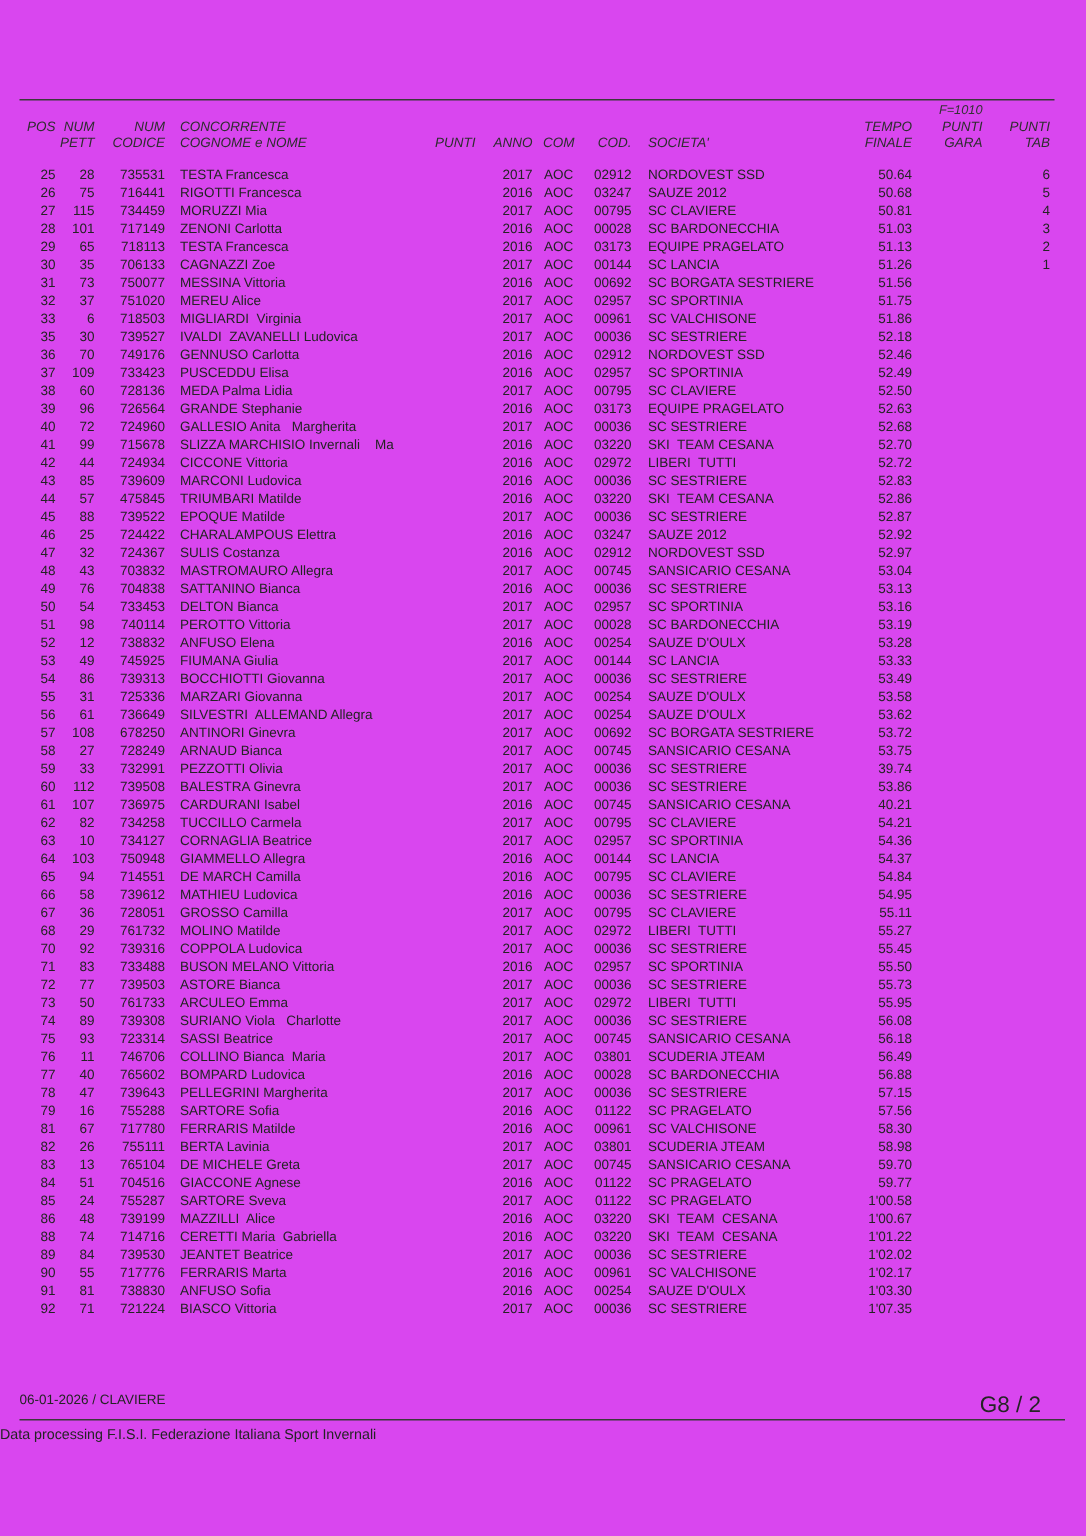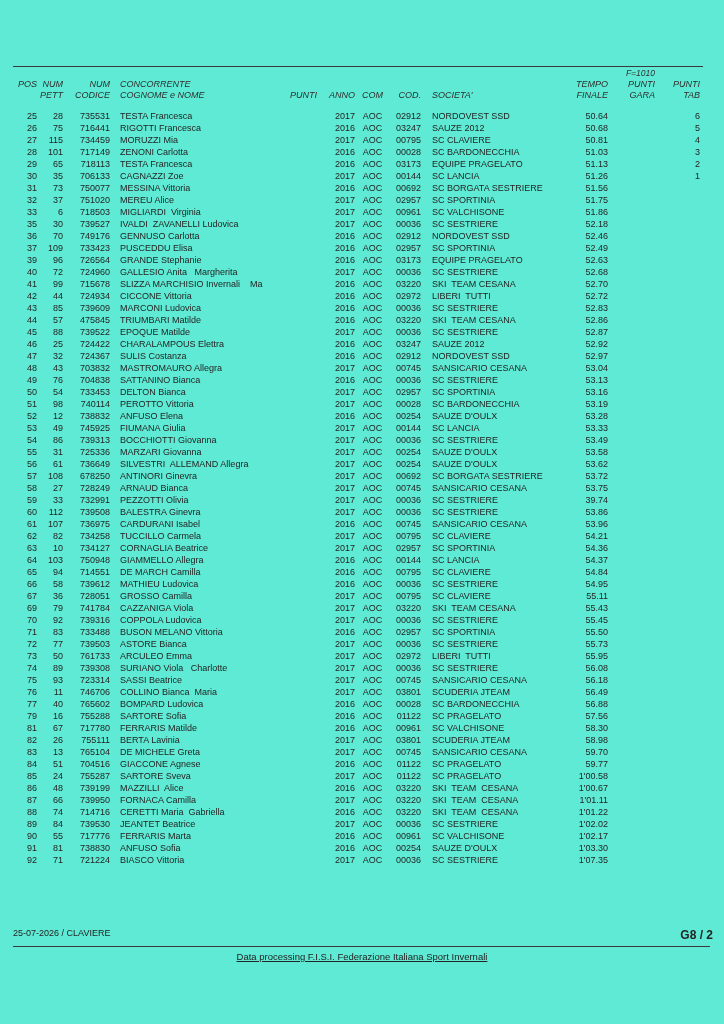--- a/index.html
+++ b/index.html
@@ -1,20 +1,20 @@
 <!DOCTYPE html>
 <html><head>
 <meta charset="utf-8">
 <style>
   html,body{margin:0;padding:0;background:#e8e8e8;}
   .page{
     position:relative;
     width:724px;height:1024px;
     margin:0 auto;
-    background:#5eead4;
+    background:#d946ef;
     font-family:"Liberation Sans", sans-serif;
     color:#222;
     overflow:hidden;
   }
   .topline{position:absolute;left:13px;top:66px;width:690px;height:1px;background:#3a3a3a;}
   table.results{
     position:absolute;left:0;top:68px;
     width:700px;border-collapse:collapse;table-layout:fixed;
   }
   table.results td{
@@ -24,23 +24,23 @@
     color:#242424;
   }
   tr.frow td{font-style:italic;font-size:8.5px;line-height:11px;height:11px;color:#333;}
   tr.hrow td{font-style:italic;font-size:9px;line-height:11px;height:11px;color:#2e2e2e;}
   tr.gaprow td{height:9px;line-height:9px;font-size:1px;}
   .c-pos,.c-pett,.c-codice,.c-punti,.c-anno,.c-cod,.c-tempo,.c-pgara,.c-ptab{text-align:right;}
   .c-com{text-align:center;}
   .c-name{text-align:left;padding-left:10px !important;}
   .c-societa{text-align:left;padding-left:11px !important;}
   .footer-left{position:absolute;left:13px;top:928px;font-size:9px;color:#242424;}
-  .footer-right{position:absolute;right:11px;top:928px;font-size:12px;color:#242424;font-weight:bold;}
+  .footer-right{position:absolute;right:30px;top:928px;font-size:15px;color:#242424;}
   .bottomline{position:absolute;left:13px;top:946px;width:697px;height:1px;background:#3a3a3a;}
-  .footer-center{position:absolute;left:0;top:951px;width:724px;text-align:center;font-size:9.5px;color:#242424;text-decoration:underline;}
+  .footer-center{position:absolute;left:0;top:951px;width:724px;font-size:9.5px;color:#242424;}
 </style>
 </head>
 <body>
 
 <div class="page">
 
   <div class="topline"></div>
 
   <table class="results">
     <colgroup>
@@ -267,20 +267,34 @@
       <td class="c-punti"></td>
       <td class="c-anno">2016</td>
       <td class="c-com">AOC</td>
       <td class="c-cod">02957</td>
       <td class="c-societa">SC SPORTINIA</td>
       <td class="c-tempo">52.49</td>
       <td class="c-pgara"></td>
       <td class="c-ptab"></td>
     </tr>
         <tr>
+      <td class="c-pos">38</td>
+      <td class="c-pett">60</td>
+      <td class="c-codice">728136</td>
+      <td class="c-name">MEDA Palma Lidia</td>
+      <td class="c-punti"></td>
+      <td class="c-anno">2017</td>
+      <td class="c-com">AOC</td>
+      <td class="c-cod">00795</td>
+      <td class="c-societa">SC CLAVIERE</td>
+      <td class="c-tempo">52.50</td>
+      <td class="c-pgara"></td>
+      <td class="c-ptab"></td>
+    </tr>
+        <tr>
       <td class="c-pos">39</td>
       <td class="c-pett">96</td>
       <td class="c-codice">726564</td>
       <td class="c-name">GRANDE Stephanie</td>
       <td class="c-punti"></td>
       <td class="c-anno">2016</td>
       <td class="c-com">AOC</td>
       <td class="c-cod">03173</td>
       <td class="c-societa">EQUIPE PRAGELATO</td>
       <td class="c-tempo">52.63</td>
@@ -584,21 +598,21 @@
         <tr>
       <td class="c-pos">61</td>
       <td class="c-pett">107</td>
       <td class="c-codice">736975</td>
       <td class="c-name">CARDURANI Isabel</td>
       <td class="c-punti"></td>
       <td class="c-anno">2016</td>
       <td class="c-com">AOC</td>
       <td class="c-cod">00745</td>
       <td class="c-societa">SANSICARIO CESANA</td>
-      <td class="c-tempo">53.96</td>
+      <td class="c-tempo">40.21</td>
       <td class="c-pgara"></td>
       <td class="c-ptab"></td>
     </tr>
         <tr>
       <td class="c-pos">62</td>
       <td class="c-pett">82</td>
       <td class="c-codice">734258</td>
       <td class="c-name">TUCCILLO Carmela</td>
       <td class="c-punti"></td>
       <td class="c-anno">2017</td>
@@ -673,30 +687,30 @@
       <td class="c-punti"></td>
       <td class="c-anno">2017</td>
       <td class="c-com">AOC</td>
       <td class="c-cod">00795</td>
       <td class="c-societa">SC CLAVIERE</td>
       <td class="c-tempo">55.11</td>
       <td class="c-pgara"></td>
       <td class="c-ptab"></td>
     </tr>
         <tr>
-      <td class="c-pos">69</td>
-      <td class="c-pett">79</td>
-      <td class="c-codice">741784</td>
-      <td class="c-name">CAZZANIGA Viola</td>
-      <td class="c-punti"></td>
-      <td class="c-anno">2017</td>
-      <td class="c-com">AOC</td>
-      <td class="c-cod">03220</td>
-      <td class="c-societa">SKI  TEAM CESANA</td>
-      <td class="c-tempo">55.43</td>
+      <td class="c-pos">68</td>
+      <td class="c-pett">29</td>
+      <td class="c-codice">761732</td>
+      <td class="c-name">MOLINO Matilde</td>
+      <td class="c-punti"></td>
+      <td class="c-anno">2017</td>
+      <td class="c-com">AOC</td>
+      <td class="c-cod">02972</td>
+      <td class="c-societa">LIBERI  TUTTI</td>
+      <td class="c-tempo">55.27</td>
       <td class="c-pgara"></td>
       <td class="c-ptab"></td>
     </tr>
         <tr>
       <td class="c-pos">70</td>
       <td class="c-pett">92</td>
       <td class="c-codice">739316</td>
       <td class="c-name">COPPOLA Ludovica</td>
       <td class="c-punti"></td>
       <td class="c-anno">2017</td>
@@ -799,20 +813,34 @@
       <td class="c-punti"></td>
       <td class="c-anno">2016</td>
       <td class="c-com">AOC</td>
       <td class="c-cod">00028</td>
       <td class="c-societa">SC BARDONECCHIA</td>
       <td class="c-tempo">56.88</td>
       <td class="c-pgara"></td>
       <td class="c-ptab"></td>
     </tr>
         <tr>
+      <td class="c-pos">78</td>
+      <td class="c-pett">47</td>
+      <td class="c-codice">739643</td>
+      <td class="c-name">PELLEGRINI Margherita</td>
+      <td class="c-punti"></td>
+      <td class="c-anno">2017</td>
+      <td class="c-com">AOC</td>
+      <td class="c-cod">00036</td>
+      <td class="c-societa">SC SESTRIERE</td>
+      <td class="c-tempo">57.15</td>
+      <td class="c-pgara"></td>
+      <td class="c-ptab"></td>
+    </tr>
+        <tr>
       <td class="c-pos">79</td>
       <td class="c-pett">16</td>
       <td class="c-codice">755288</td>
       <td class="c-name">SARTORE Sofia</td>
       <td class="c-punti"></td>
       <td class="c-anno">2016</td>
       <td class="c-com">AOC</td>
       <td class="c-cod">01122</td>
       <td class="c-societa">SC PRAGELATO</td>
       <td class="c-tempo">57.56</td>
@@ -897,34 +925,20 @@
       <td class="c-punti"></td>
       <td class="c-anno">2016</td>
       <td class="c-com">AOC</td>
       <td class="c-cod">03220</td>
       <td class="c-societa">SKI  TEAM  CESANA</td>
       <td class="c-tempo">1'00.67</td>
       <td class="c-pgara"></td>
       <td class="c-ptab"></td>
     </tr>
         <tr>
-      <td class="c-pos">87</td>
-      <td class="c-pett">66</td>
-      <td class="c-codice">739950</td>
-      <td class="c-name">FORNACA Camilla</td>
-      <td class="c-punti"></td>
-      <td class="c-anno">2017</td>
-      <td class="c-com">AOC</td>
-      <td class="c-cod">03220</td>
-      <td class="c-societa">SKI  TEAM  CESANA</td>
-      <td class="c-tempo">1'01.11</td>
-      <td class="c-pgara"></td>
-      <td class="c-ptab"></td>
-    </tr>
-        <tr>
       <td class="c-pos">88</td>
       <td class="c-pett">74</td>
       <td class="c-codice">714716</td>
       <td class="c-name">CERETTI Maria  Gabriella</td>
       <td class="c-punti"></td>
       <td class="c-anno">2016</td>
       <td class="c-com">AOC</td>
       <td class="c-cod">03220</td>
       <td class="c-societa">SKI  TEAM  CESANA</td>
       <td class="c-tempo">1'01.22</td>
@@ -983,18 +997,18 @@
       <td class="c-com">AOC</td>
       <td class="c-cod">00036</td>
       <td class="c-societa">SC SESTRIERE</td>
       <td class="c-tempo">1'07.35</td>
       <td class="c-pgara"></td>
       <td class="c-ptab"></td>
     </tr>
       </tbody>
   </table>
 
-  <div class="footer-left">25-07-2026  /  CLAVIERE</div>
+  <div class="footer-left">06-01-2026  /  CLAVIERE</div>
   <div class="footer-right">G8 / 2</div>
   <div class="bottomline"></div>
   <div class="footer-center">Data processing F.I.S.I. Federazione Italiana Sport Invernali</div>
 
 </div>
 
 </body></html>

